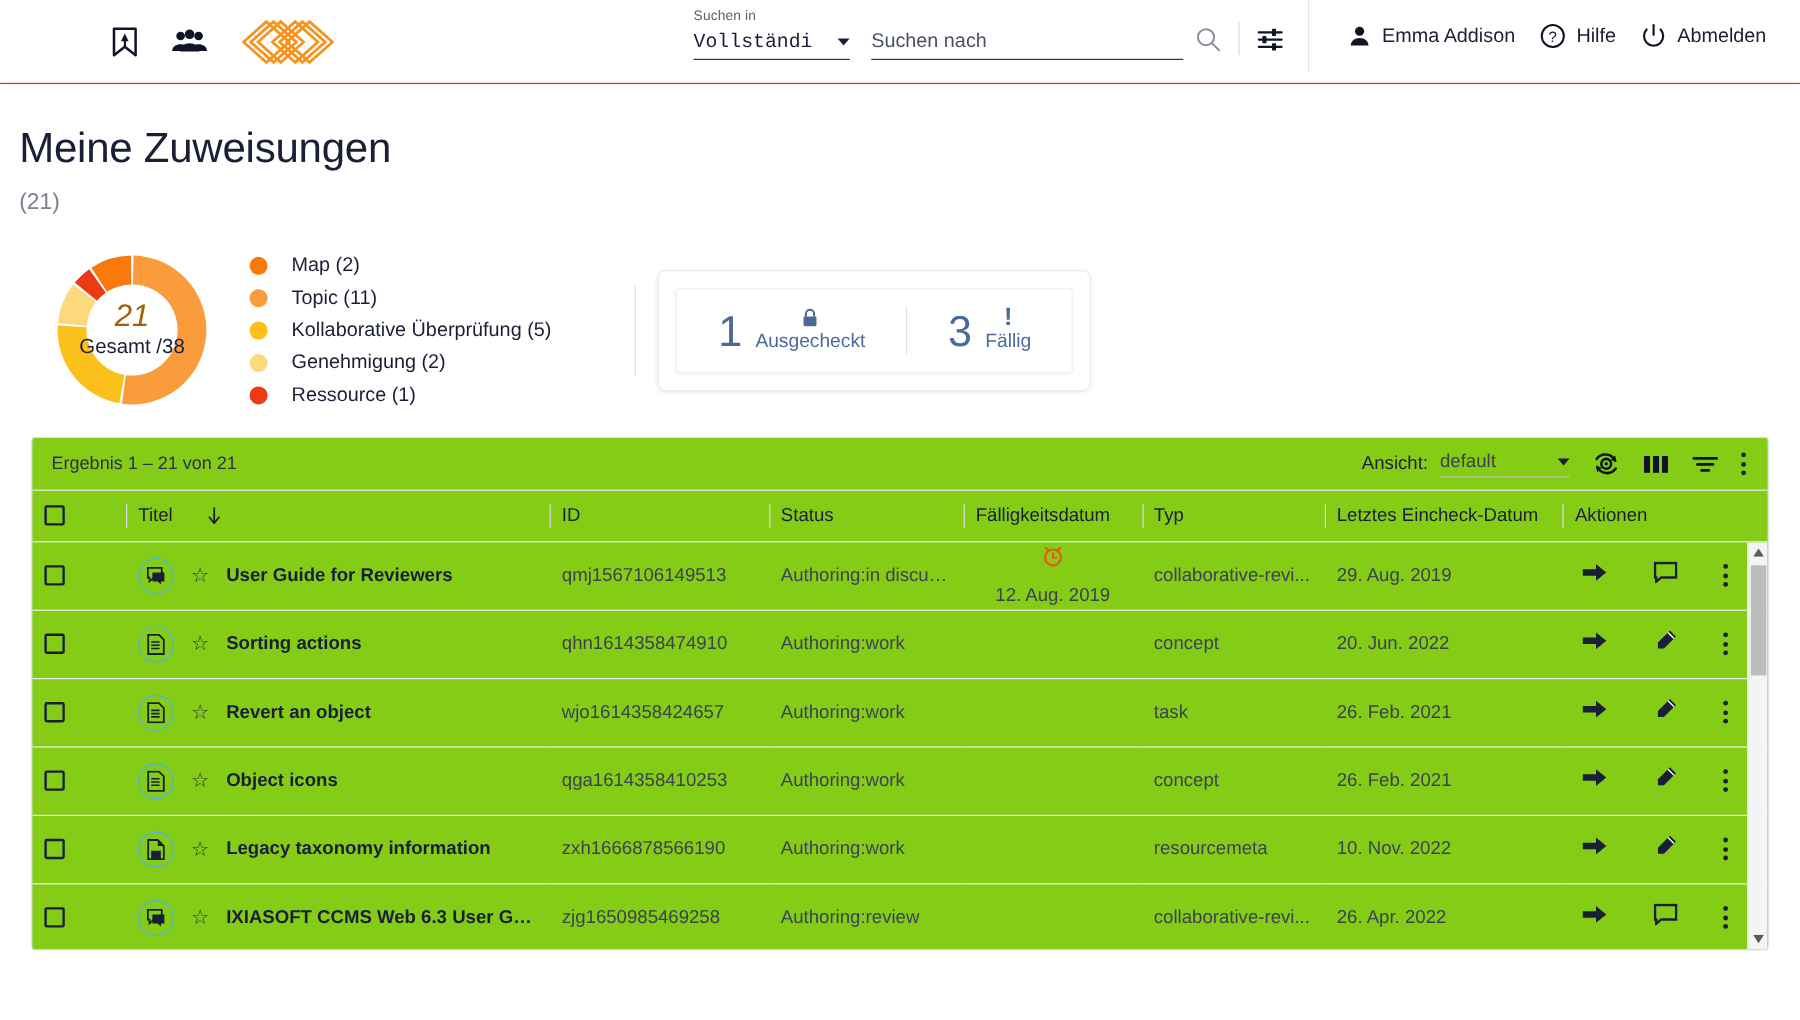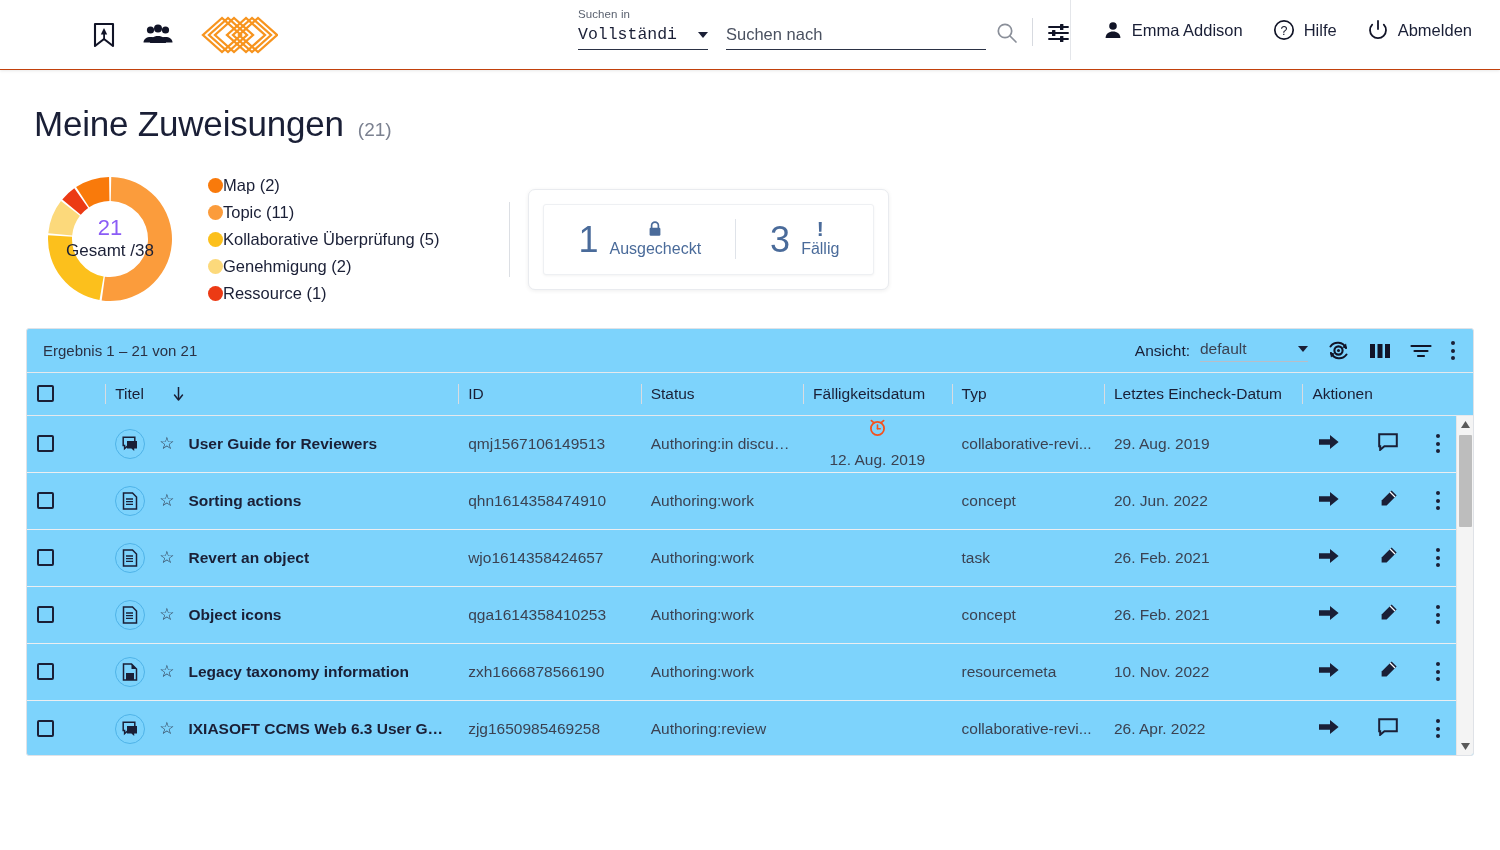--- a/index.html
+++ b/index.html
@@ -62,56 +62,57 @@
   .search-field input::placeholder { color: #4a5160; }
 
   .hdr-tools {
     position: absolute; left: 995px; top: 18px;
     display: flex; align-items: center; gap: 14px;
   }
   .vdiv { width: 1px; height: 28px; background: #d7dae0; }
 
   .hdr-right {
     position: absolute; right: 0; top: 0; height: 60px;
-    display: flex; align-items: center; gap: 30px;
+    display: flex; align-items: center; gap: 20px;
     padding: 0 28px 0 32px;
     border-left: 1px solid #e4e6ea;
   }
   .hdr-item {
     display: flex; align-items: center; gap: 9px;
     font-size: 16.5px; color: #1a1f36; cursor: pointer; white-space: nowrap;
   }
 
   
   .page-title {
     display: flex; align-items: baseline; gap: 14px;
-    padding: 34px 0 0 34px;
+    padding: 34px 0 0 16px;
+    flex-direction: column;
   }
   .page-title h1 { font-size: 35px; font-weight: 400; color: #1a1f36; letter-spacing: -.2px; }
   .page-title .count { font-size: 19px; color: #7b8190; }
 
   
   .summary {
     display: flex; align-items: center;
     padding: 30px 0 0 40px; height: 160px;
   }
   .donut-wrap { position: relative; width: 140px; height: 140px; flex: none; }
   .donut-center {
     position: absolute; inset: 0;
     display: flex; flex-direction: column; align-items: center; justify-content: center;
     pointer-events: none;
   }
-  .donut-total { font-size: 22px; color: #8b5cf6; line-height: 1.05; }
+  .donut-total { font-size: 26px; color: #a16207; line-height: 1.05; font-style: italic; }
   .donut-sub {
     font-size: 17px; color: #1a1f36; white-space: nowrap;
     line-height: 1.2; margin-top: 2px;
   }
 
   .legend { margin-left: 28px; display: flex; flex-direction: column; gap: 8px; }
-  .legend-row { display: flex; align-items: center; gap: 0; text-align: center; }
+  .legend-row { display: flex; align-items: center; gap: 20px; text-align: center; }
   .legend-dot { width: 15px; height: 15px; border-radius: 50%; flex: none; }
   .legend-txt { font-size: 16.5px; color: #1a1f36; white-space: nowrap; }
 
   .sep-line { width: 1px; height: 75px; background: #dcdfe4; margin-left: 70px; }
 
   .stats-outer {
     margin-left: 18px;
     border: 1px solid #e9ebef; border-radius: 7px;
     padding: 14px; background: #fff;
     box-shadow: 0 1px 4px rgba(0,0,0,.07);
@@ -130,21 +131,21 @@
   .stat-ico { height: 17px; display: flex; align-items: center; justify-content: center; }
   .stat-bang { font-size: 21px; color: #4a6b9a; line-height: .8; font-weight: 700; }
   .stat-lbl { font-size: 16px; color: #4a6b9a; white-space: nowrap; }
   .stat-div { width: 1px; height: 40px; background: #dfe3e9; }
 
   
   .panel {
     margin: 24px 26px 0 26px;
     border: 1px solid #dfe2e7;
     border-radius: 3px;
-    background: #7dd3fc;
+    background: #84cc16;
     height: 428px;
     overflow: hidden;
     position: relative;
   }
   .panel-bar {
     height: 44px; display: flex; align-items: center;
     justify-content: space-between;
     padding: 0 18px 0 16px;
     border-bottom: 1px solid #e6e9ed;
   }

